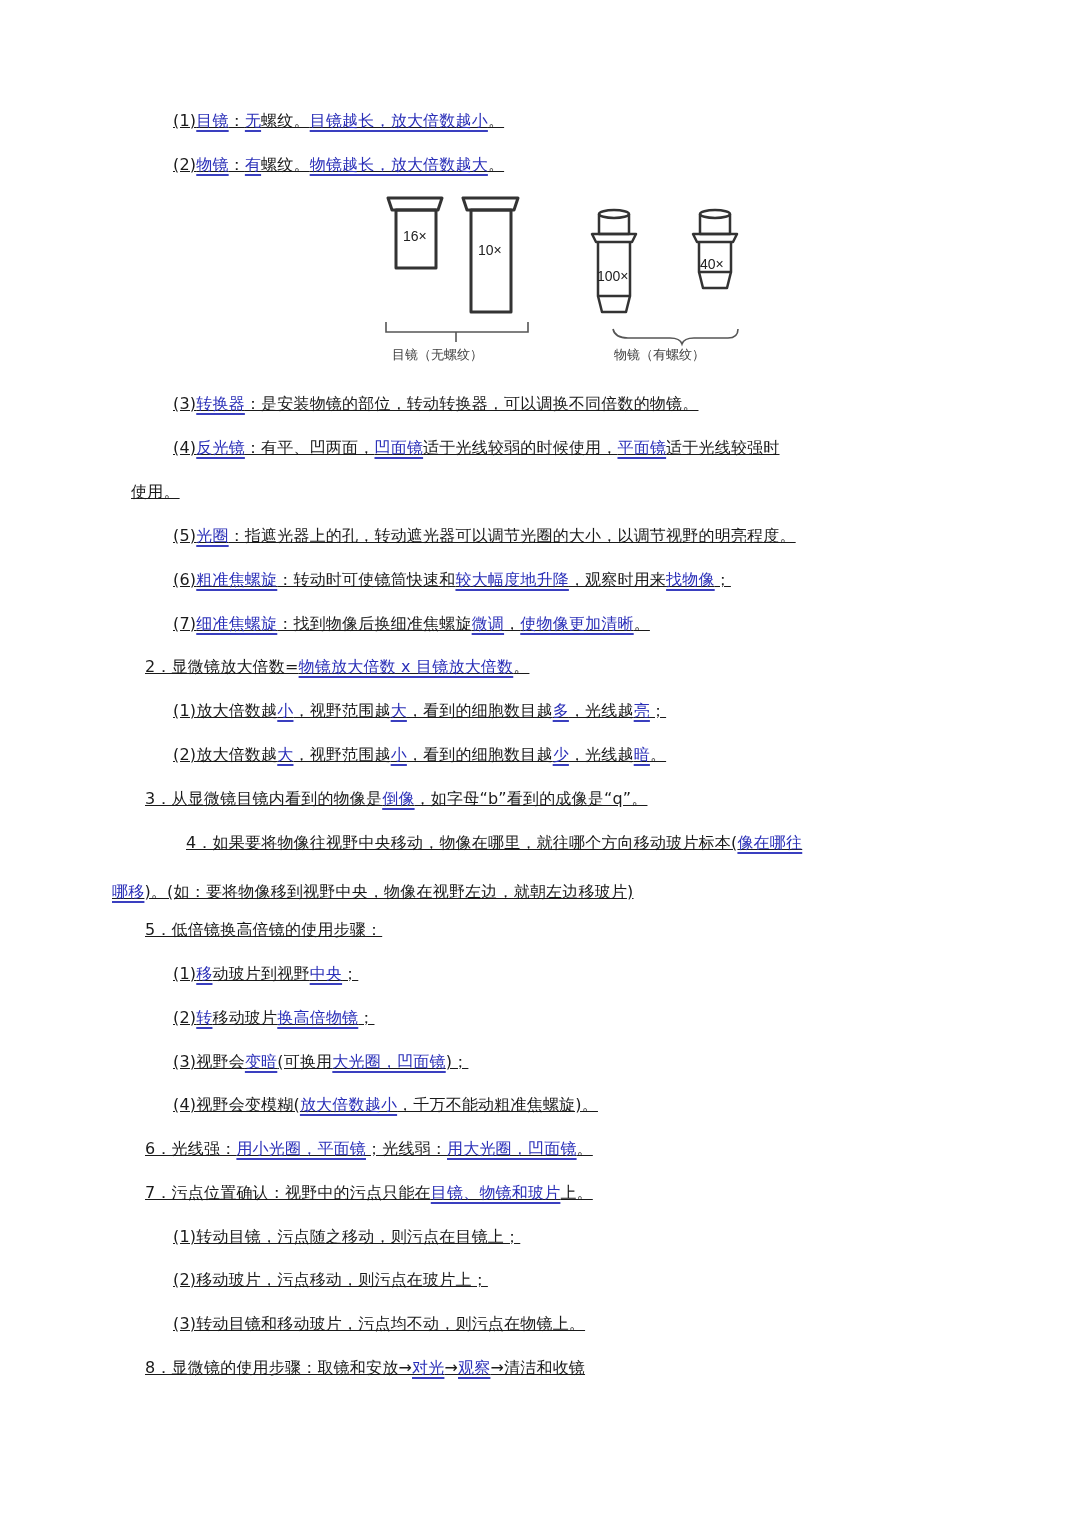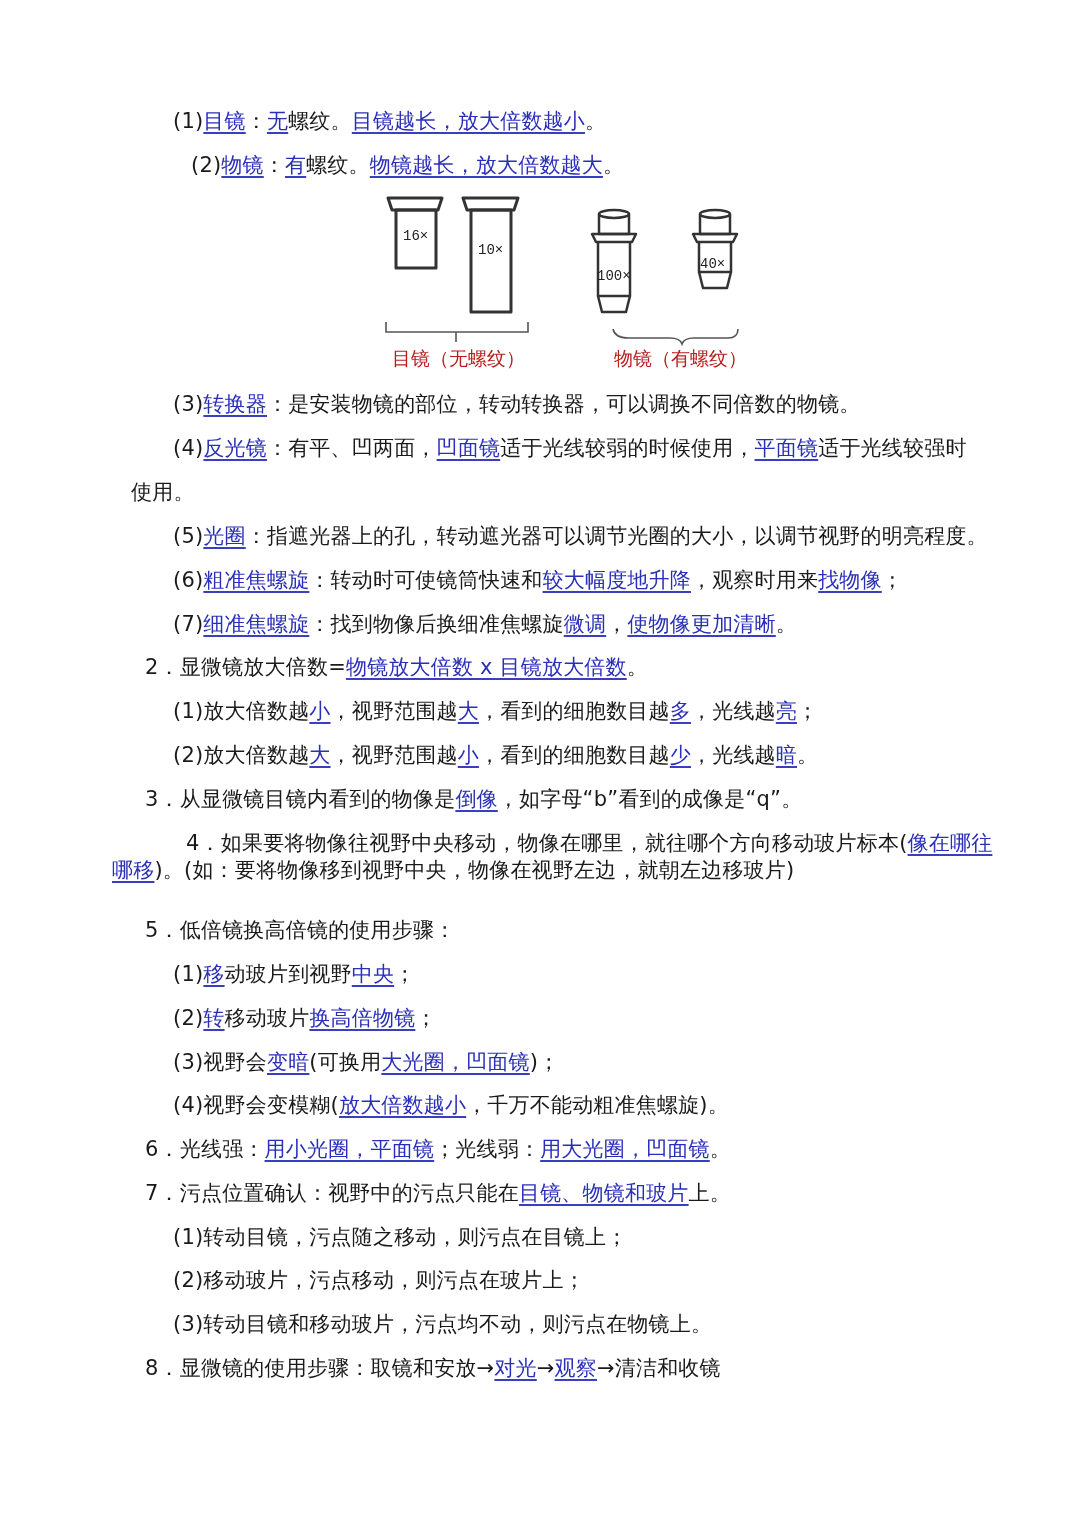--- a/index.html
+++ b/index.html
@@ -10,24 +10,25 @@
     body {
       width: 1080px;
       height: 1528px;
       position: relative;
       overflow: hidden;
       font-family: "DejaVu Sans", "Liberation Sans", sans-serif;
       color: #1a1a1a;
     }
     .line {
       position: absolute;
-      font-size: 21px;
+      font-size: 16px;
       line-height: 30px;
       white-space: nowrap;
       letter-spacing: 0.2px;
+      text-decoration: underline;
     }
     .seg.hl {
       color: #2a2fb8;
       text-decoration: underline;
       text-decoration-color: #3a3fc0;
       text-underline-offset: 4px;
       text-decoration-thickness: 1.5px;
     }
     .seg.plain { color: #1a1a1a; }
 
@@ -36,39 +37,39 @@
       position: absolute;
       left: 370px;
       top: 190px;
       width: 400px;
       height: 185px;
     }
     #diagram svg { position: absolute; left: 0; top: 0; }
     .diag-label {
       position: absolute;
       font-family: "DejaVu Serif", "Liberation Serif", serif;
-      font-size: 19px;
-      color: #b91c1c;
+      font-size: 13px;
+      color: #404040;
       white-space: nowrap;
     }
     .mag-label {
       position: absolute;
-      font-family: Liberation Mono, monospace;
+      font-family: Liberation Sans, sans-serif;
       font-size: 14px;
       color: #222;
       white-space: nowrap;
     }
   </style>
 </head>
 <body>
 
 <div class="line" style="left:173px; top:106px;">
   <span class="seg plain">(1)</span><span class="seg hl">目镜</span><span class="seg plain">：</span><span class="seg hl">无</span><span class="seg plain">螺纹。</span><span class="seg hl">目镜越长，放大倍数越小</span><span class="seg plain">。</span>
 </div>
-<div class="line" style="left:173px; top:150px;margin-left:18px;">
+<div class="line" style="left:173px; top:150px;">
   <span class="seg plain">(2)</span><span class="seg hl">物镜</span><span class="seg plain">：</span><span class="seg hl">有</span><span class="seg plain">螺纹。</span><span class="seg hl">物镜越长，放大倍数越大</span><span class="seg plain">。</span>
 </div>
 
 <div id="diagram">
   <svg width="400" height="185" viewBox="0 0 400 185">
     <g fill="none" stroke="#333" stroke-width="3" stroke-linejoin="round">
 
       <path d="M18 8 L72 8 L68 20 L22 20 Z"></path>
       <rect x="26" y="20" width="40" height="58"></rect>
 
@@ -107,21 +108,21 @@
     <div class="line" style="left: 173px; top: 433px;"><span class="seg plain">(4)</span><span class="seg hl">反光镜</span><span class="seg plain">：有平、凹两面，</span><span class="seg hl">凹面镜</span><span class="seg plain">适于光线较弱的时候使用，</span><span class="seg hl">平面镜</span><span class="seg plain">适于光线较强时</span></div>
     <div class="line" style="left: 131px; top: 477px;"><span class="seg plain">使用。</span></div>
     <div class="line" style="left: 173px; top: 521px;"><span class="seg plain">(5)</span><span class="seg hl">光圈</span><span class="seg plain">：指遮光器上的孔，转动遮光器可以调节光圈的大小，以调节视野的明亮程度。</span></div>
     <div class="line" style="left: 173px; top: 565px;"><span class="seg plain">(6)</span><span class="seg hl">粗准焦螺旋</span><span class="seg plain">：转动时可使镜筒快速和</span><span class="seg hl">较大幅度地升降</span><span class="seg plain">，观察时用来</span><span class="seg hl">找物像</span><span class="seg plain">；</span></div>
     <div class="line" style="left: 173px; top: 609px;"><span class="seg plain">(7)</span><span class="seg hl">细准焦螺旋</span><span class="seg plain">：找到物像后换细准焦螺旋</span><span class="seg hl">微调</span><span class="seg plain">，</span><span class="seg hl">使物像更加清晰</span><span class="seg plain">。</span></div>
     <div class="line" style="left: 145px; top: 652px;"><span class="seg plain">2．显微镜放大倍数=</span><span class="seg hl">物镜放大倍数 x 目镜放大倍数</span><span class="seg plain">。</span></div>
     <div class="line" style="left: 173px; top: 696px;"><span class="seg plain">(1)放大倍数越</span><span class="seg hl">小</span><span class="seg plain">，视野范围越</span><span class="seg hl">大</span><span class="seg plain">，看到的细胞数目越</span><span class="seg hl">多</span><span class="seg plain">，光线越</span><span class="seg hl">亮</span><span class="seg plain">；</span></div>
     <div class="line" style="left: 173px; top: 740px;"><span class="seg plain">(2)放大倍数越</span><span class="seg hl">大</span><span class="seg plain">，视野范围越</span><span class="seg hl">小</span><span class="seg plain">，看到的细胞数目越</span><span class="seg hl">少</span><span class="seg plain">，光线越</span><span class="seg hl">暗</span><span class="seg plain">。</span></div>
     <div class="line" style="left: 145px; top: 784px;"><span class="seg plain">3．从显微镜目镜内看到的物像是</span><span class="seg hl">倒像</span><span class="seg plain">，如字母“b”看到的成像是“q”。</span></div>
     <div class="line" style="left: 145px; top: 828px; margin-left: 41px;"><span class="seg plain">4．如果要将物像往视野中央移动，物像在哪里，就往哪个方向移动玻片标本(</span><span class="seg hl">像在哪往</span></div>
-    <div class="line" style="left: 103px; top: 855px; padding-left: 9px;"><span class="seg hl">哪移</span><span class="seg plain">)。(如：要将物像移到视野中央，物像在视野左边，就朝左边移玻片)</span></div>
+    <div class="line" style="left: 103px; top: 877px; padding-left: 9px;"><span class="seg hl">哪移</span><span class="seg plain">)。(如：要将物像移到视野中央，物像在视野左边，就朝左边移玻片)</span></div>
     <div class="line" style="left: 145px; top: 915px;"><span class="seg plain">5．低倍镜换高倍镜的使用步骤：</span></div>
     <div class="line" style="left: 173px; top: 959px;"><span class="seg plain">(1)</span><span class="seg hl">移</span><span class="seg plain">动玻片到视野</span><span class="seg hl">中央</span><span class="seg plain">；</span></div>
     <div class="line" style="left: 173px; top: 1003px;"><span class="seg plain">(2)</span><span class="seg hl">转</span><span class="seg plain">移动玻片</span><span class="seg hl">换高倍物镜</span><span class="seg plain">；</span></div>
     <div class="line" style="left: 173px; top: 1047px;"><span class="seg plain">(3)视野会</span><span class="seg hl">变暗</span><span class="seg plain">(可换用</span><span class="seg hl">大光圈，凹面镜</span><span class="seg plain">)；</span></div>
     <div class="line" style="left: 173px; top: 1090px;"><span class="seg plain">(4)视野会变模糊(</span><span class="seg hl">放大倍数越小</span><span class="seg plain">，千万不能动粗准焦螺旋)。</span></div>
     <div class="line" style="left: 145px; top: 1134px;"><span class="seg plain">6．光线强：</span><span class="seg hl">用小光圈，平面镜</span><span class="seg plain">；光线弱：</span><span class="seg hl">用大光圈，凹面镜</span><span class="seg plain">。</span></div>
     <div class="line" style="left: 145px; top: 1178px;"><span class="seg plain">7．污点位置确认：视野中的污点只能在</span><span class="seg hl">目镜、物镜和玻片</span><span class="seg plain">上。</span></div>
     <div class="line" style="left: 173px; top: 1222px;"><span class="seg plain">(1)转动目镜，污点随之移动，则污点在目镜上；</span></div>
     <div class="line" style="left: 173px; top: 1265px;"><span class="seg plain">(2)移动玻片，污点移动，则污点在玻片上；</span></div>
     <div class="line" style="left: 173px; top: 1309px;"><span class="seg plain">(3)转动目镜和移动玻片，污点均不动，则污点在物镜上。</span></div>

